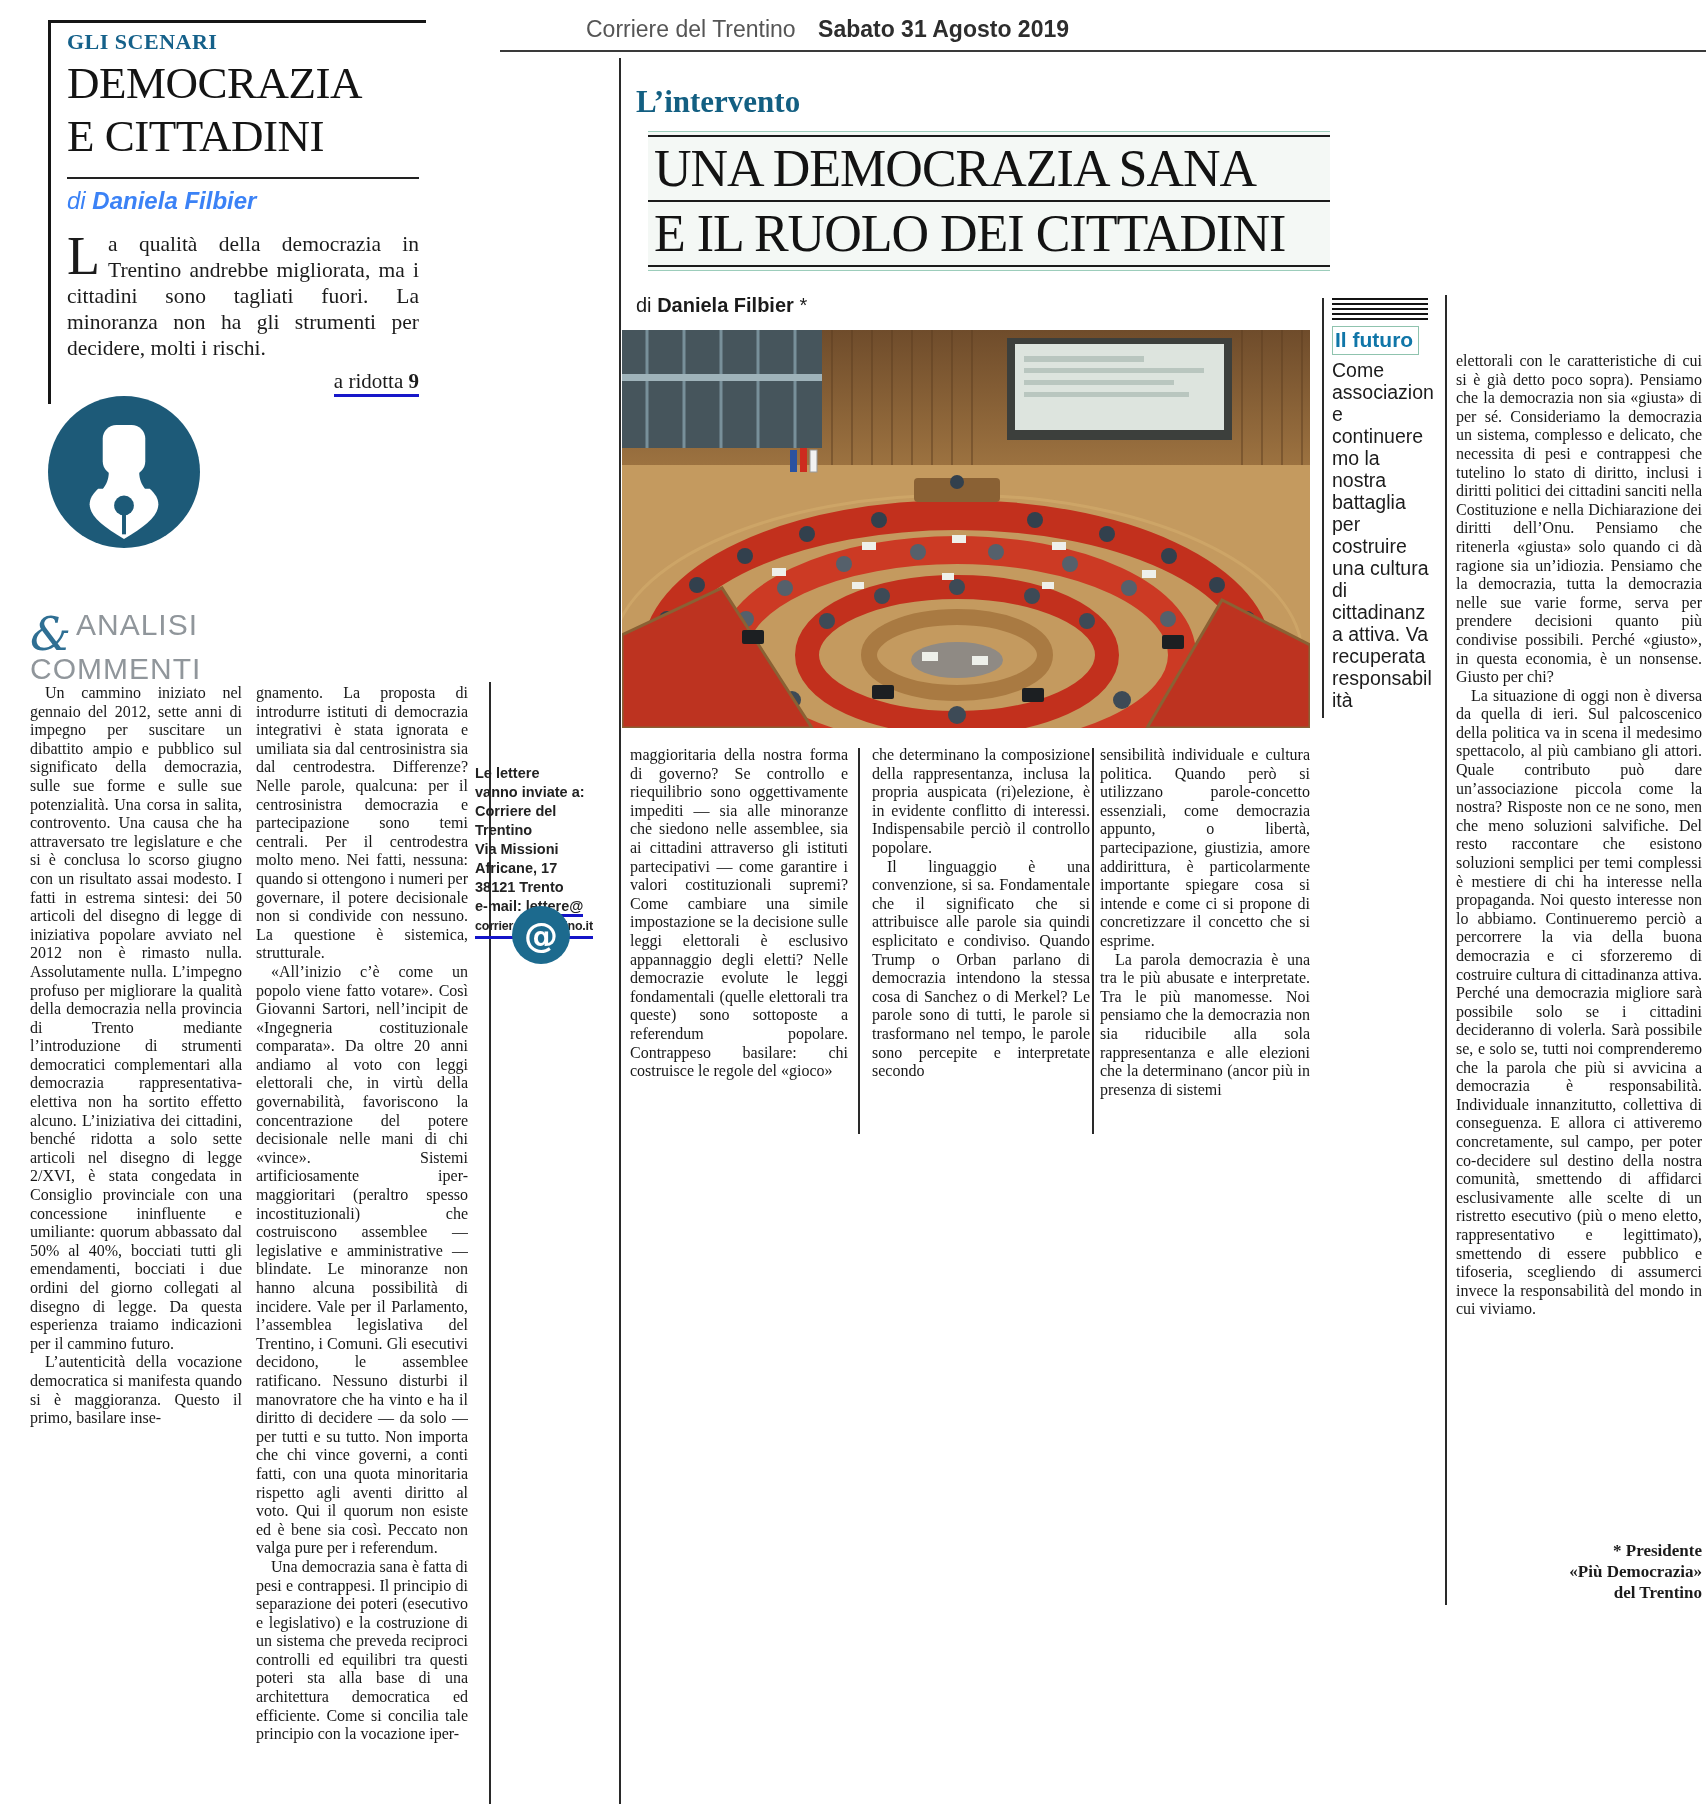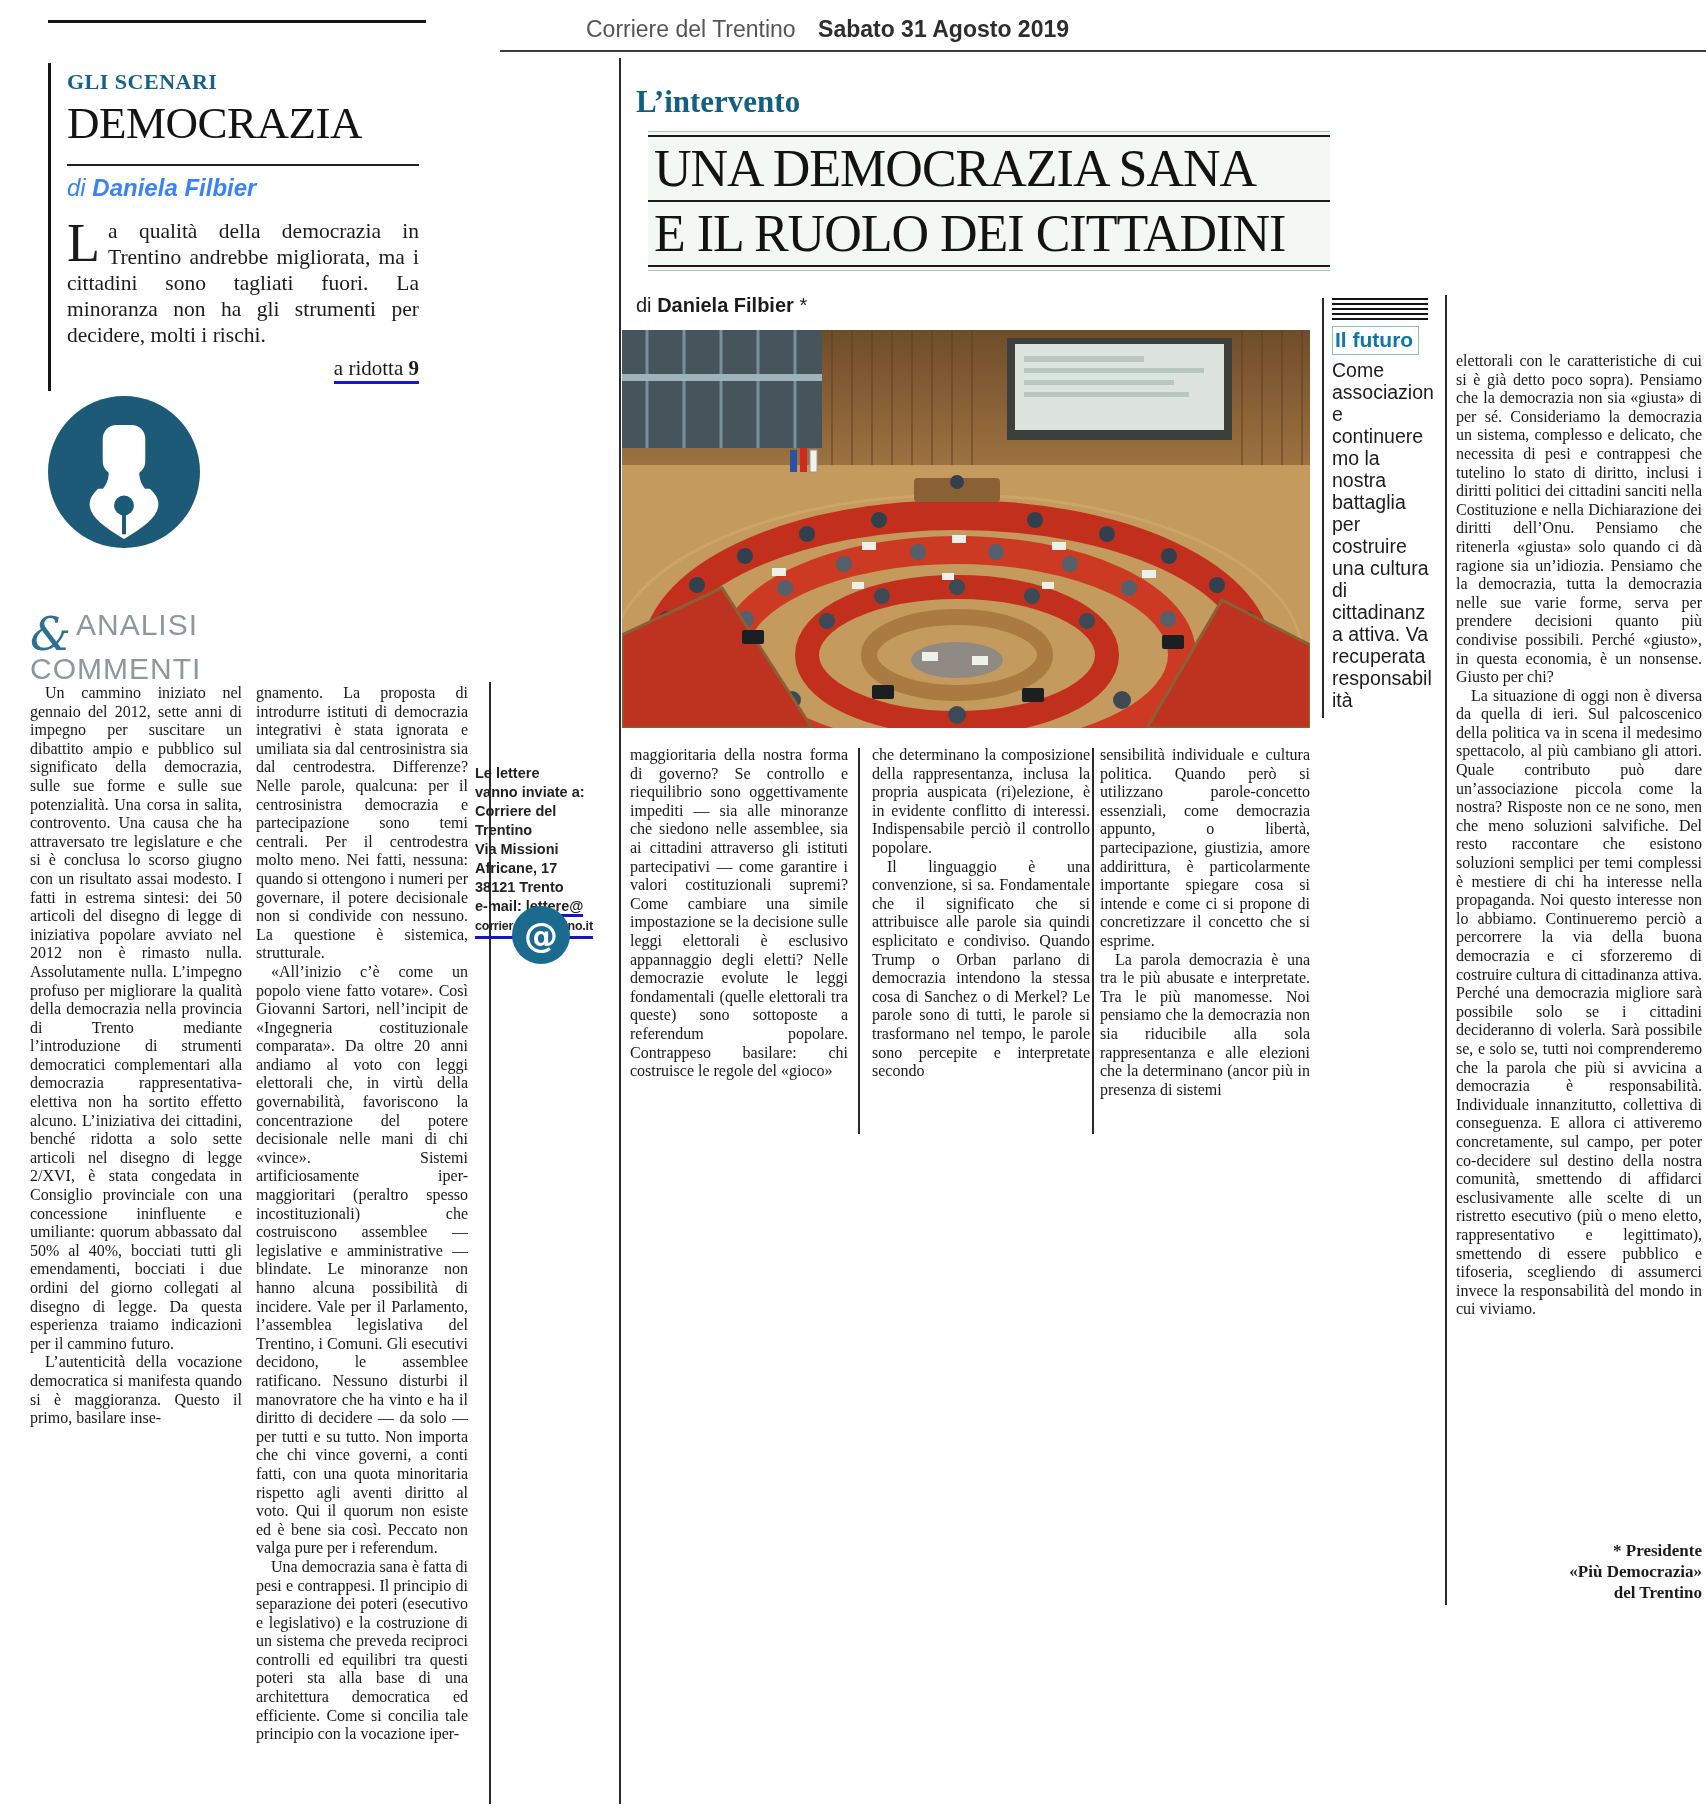--- a/index.html
+++ b/index.html
@@ -9,21 +9,21 @@
   .vrule{position:absolute;width:2px;background:#2a2a2a;}
   .hline{position:absolute;height:2px;background:#3a3a3a;}
 
   
   .masthead{left:558px;top:16px;font-family:"Liberation Sans",sans-serif;font-size:23px;margin-left:28px;}
   .m-title{color:#555;margin-right:16px;}
   .m-date{color:#2d2d2d;font-weight:bold;}
 
   
   .promo{left:48px;top:20px;width:378px;border-top:3px solid #161616;}
-  .promo-inner{border-left:3px solid #161616;padding:6px 0 10px 16px;margin-top:40px;}
+  .promo-inner{border-left:3px solid #161616;padding:6px 0 10px 16px;}
   .promo-kicker{font-size:22px;font-weight:bold;color:#15618a;letter-spacing:.5px;}
   .promo-head{font-size:45px;line-height:53px;color:#141414;letter-spacing:-0.5px;margin-top:2px;}
   .promo-div{border-top:2px solid #222;margin:14px 0 8px 0;width:352px;}
   .byline{font-family:"Liberation Sans",sans-serif;font-size:24px;color:#3b82f6;font-style:italic;}
   .byline b{font-weight:800;}
   .teaser{margin-top:16px;width:352px;font-size:21.5px;line-height:26px;text-align:justify;}
   .drop{float:left;font-size:54px;line-height:44px;margin:3px 8px 0 0;}
   .pageref{width:352px;text-align:right;font-size:21px;margin-top:8px;}
   .pr-link{border-bottom:3px solid #1717c9;padding-bottom:1px;cursor:pointer;}
   .pr-link b{font-weight:bold;}
@@ -87,20 +87,21 @@
   <span class="m-title">Corriere del Trentino</span>
   <span class="m-date">Sabato 31 Agosto 2019</span>
 </header>
 <div class="hline" style="left:500px;top:50px;width:1206px;"></div>
 
 <section class="abs promo">
   <div class="promo-inner">
     <div class="promo-kicker">GLI SCENARI</div>
     <div class="promo-head">
       <div>DEMOCRAZIA</div>
+      <div>E CITTADINI</div>
     </div>
     <div class="promo-div"></div>
     <div class="byline">
       <span>di </span><b>Daniela Filbier</b>
     </div>
     <div class="teaser">
       <span class="drop">L</span><span>a qualità della democrazia in Trentino andrebbe migliorata, ma i cittadini sono tagliati fuori. La minoranza non ha gli strumenti per decidere, molti i rischi.</span>
     </div>
     <div class="pageref">
       <span class="pr-link"><span>a ridotta </span><b>9</b></span>

